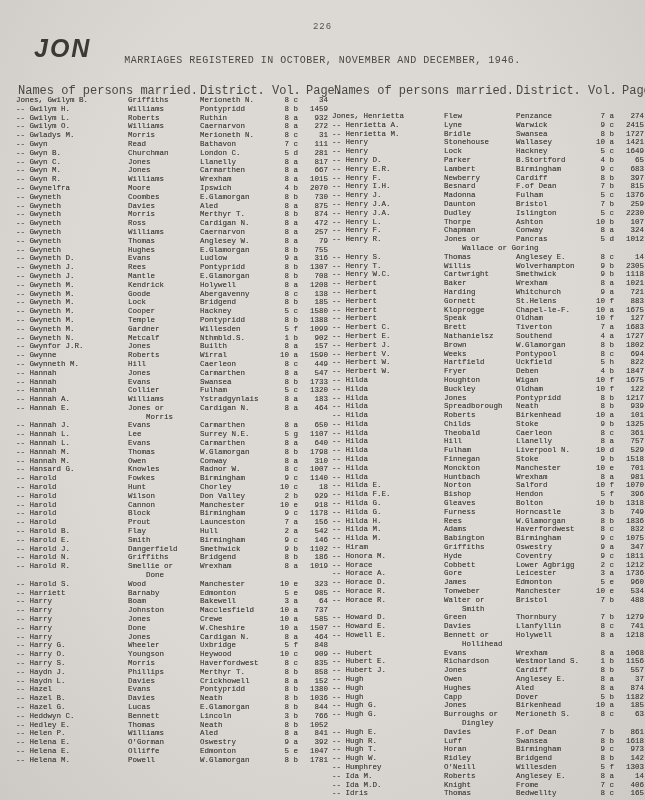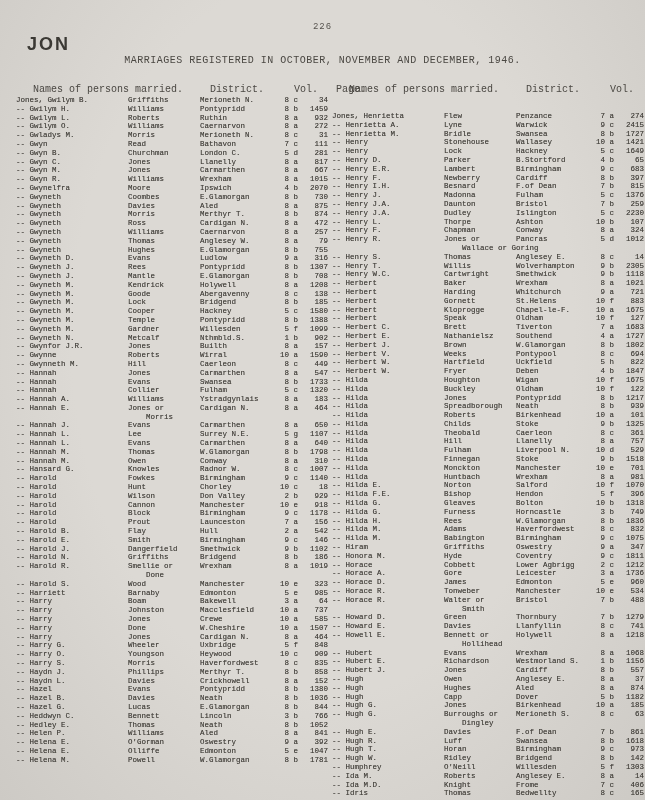--- a/index.html
+++ b/index.html
@@ -11,29 +11,29 @@
   .page{
     position:relative;width:645px;height:800px;
     background:radial-gradient(ellipse at 50% 42%, #dcd9d4 55%, #cdcac5 100%);
     color:#45423d;
   }
   .pageno{
     position:absolute;top:22px;left:0;width:100%;
     text-align:center;font-size:9px;letter-spacing:1px;color:#56534e;
   }
   .corner{
-    position:absolute;top:34px;left:27px;
+    position:absolute;top:34px;left:34px;
     font-family:"Liberation Sans","DejaVu Sans",sans-serif;
-    font-weight:bold;font-size:18px;letter-spacing:2px;color:#3b3934;
+    font-weight:bold;font-size:25px;letter-spacing:2px;color:#3b3934;font-style:italic;
   }
   .title{
     position:absolute;top:55px;left:0;width:100%;
     text-align:center;font-size:10px;letter-spacing:0.5px;color:#4a4742;
   }
-  .colhead{position:absolute;top:84px;font-size:10px;display:flex;color:#4a4742;gap:10px;}
+  .colhead{position:absolute;top:84px;font-size:12px;display:flex;color:#4a4742;}
   .colhead .h-names{width:184px;text-align:center;}
   .colhead .h-district{width:72px;}
   .colhead .h-vol{width:26px;text-align:right;}
   .colhead .h-page{width:30px;text-align:right;margin-left:8px;}
   .col{
     position:absolute;top:96px;width:312px;
     font-size:7.5px;line-height:8.8px;white-space:nowrap;
     text-shadow:0 0 0.5px rgba(62,60,55,0.55);
   }
   .col-left{left:16px;}

